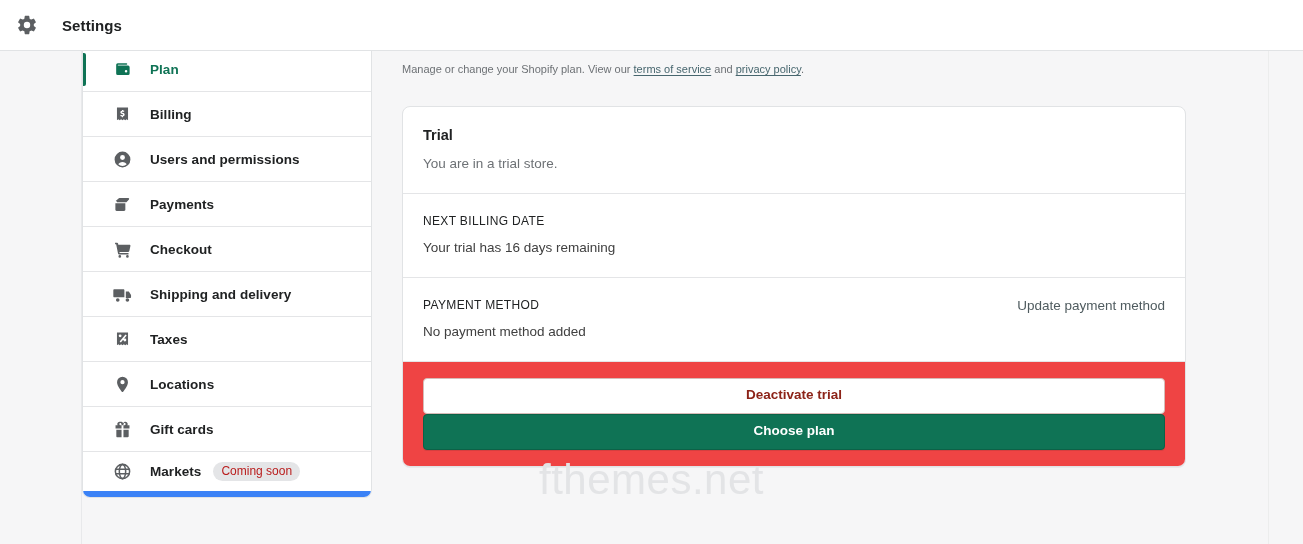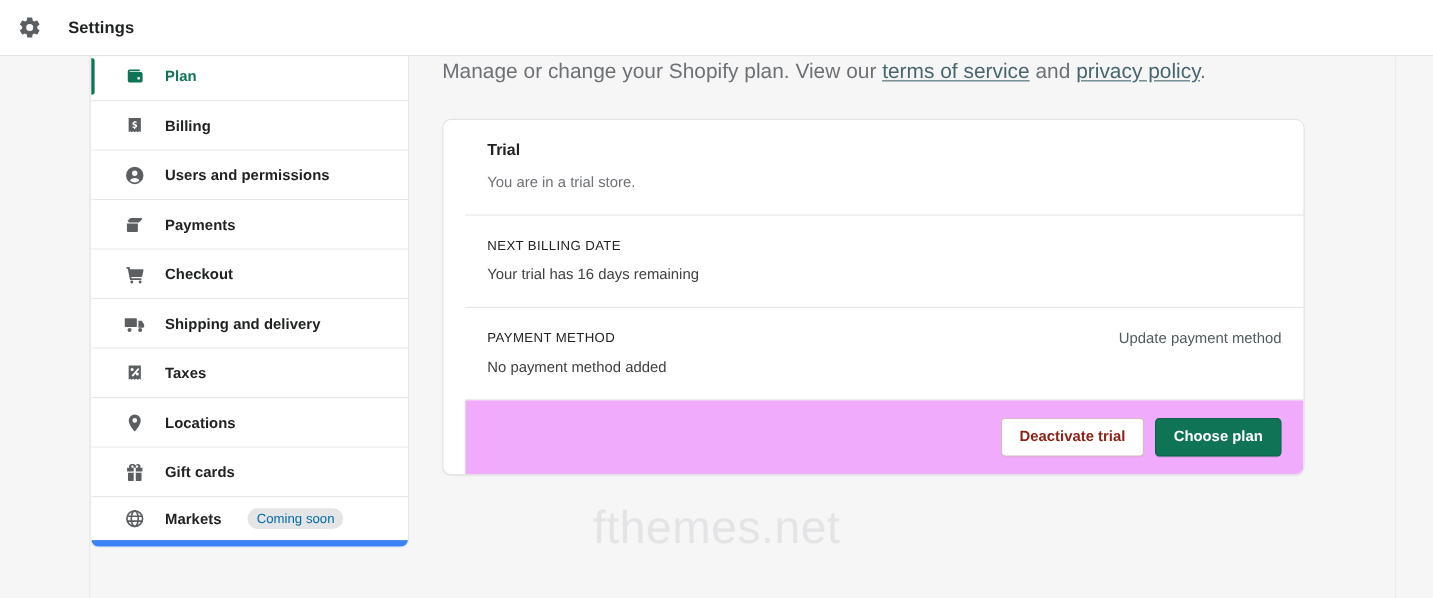--- a/index.html
+++ b/index.html
@@ -113,59 +113,59 @@
   .nav-item.active .nav-label { color: #0f7355; }
   .nav-item.active::before {
     content: "";
     position: absolute;
     left: -1px; top: 6px;
     width: 4px; height: 33px;
     background: #0f7355;
     border-radius: 0 2px 2px 0;
   }
   .badge-soon {
-    margin-left: 24px;
+    margin-left: 12px;
     background: #e4e5e7;
-    color: #0369a1;
+    color: #b91c1c;
     font-size: 12px;
     font-weight: 400;
     padding: 2px 8px 3px;
     border-radius: 10px;
     line-height: 1.2;
     white-space: nowrap;
   }
 
   
   .main {
     position: absolute;
     left: 402px;
     top: 0;
     width: 860px;
   }
   .intro {
-    font-size: 19px;
+    font-size: 11px;
     color: #6d7175;
     padding-top: 1px;
     line-height: 1.45;
+    margin-top: 10px;
   }
   .intro a {
     color: #47666e;
     text-decoration: underline;
     text-underline-offset: 2px;
   }
 
   .card {
     margin-top: 28px;
     width: 784px;
     background: #ffffff;
     border: 1px solid #e1e3e5;
     border-radius: 8px;
     box-shadow: 0 1px 0 rgba(22,29,37,.05);
     overflow: hidden;
-    padding-left: 20px;
   }
   .card-section {
     padding: 20px 20px 22px;
     border-bottom: 1px solid #e4e5e7;
   }
   .card-section:last-child { border-bottom: none; }
 
   .section-title {
     font-size: 14.5px;
     font-weight: 700;
@@ -197,22 +197,22 @@
     color: #4f5b5f;
     cursor: pointer;
     line-height: 1;
     padding-top: 1px;
   }
 
   .actions {
     padding: 16px 20px;
     display: flex;
     justify-content: flex-end;
-    gap: 10px;
-    background: #f0abfc;
+    background: #ef4444;
+    flex-direction: column;
   }
   .btn {
     font-family: "Liberation Sans", sans-serif;
     font-size: 13.5px;
     font-weight: 700;
     border-radius: 4px;
     padding: 9px 16px 10px;
     cursor: pointer;
     line-height: 1.1;
     white-space: nowrap;

